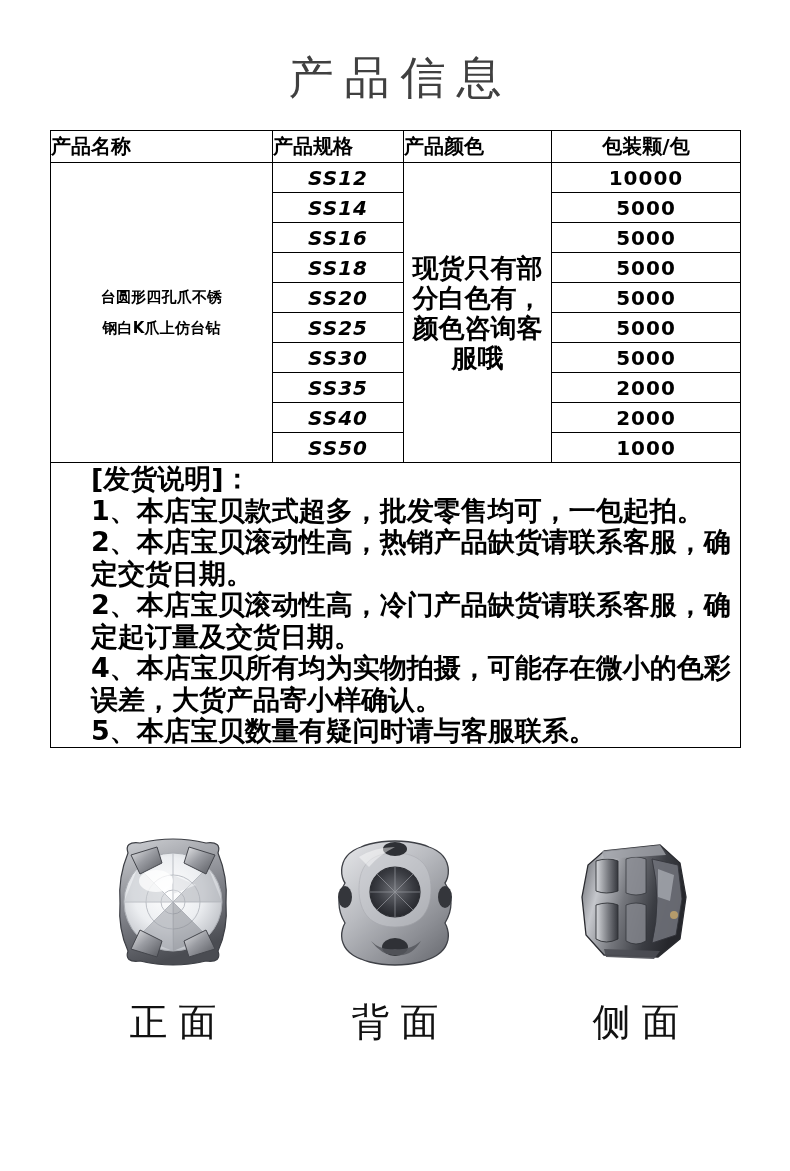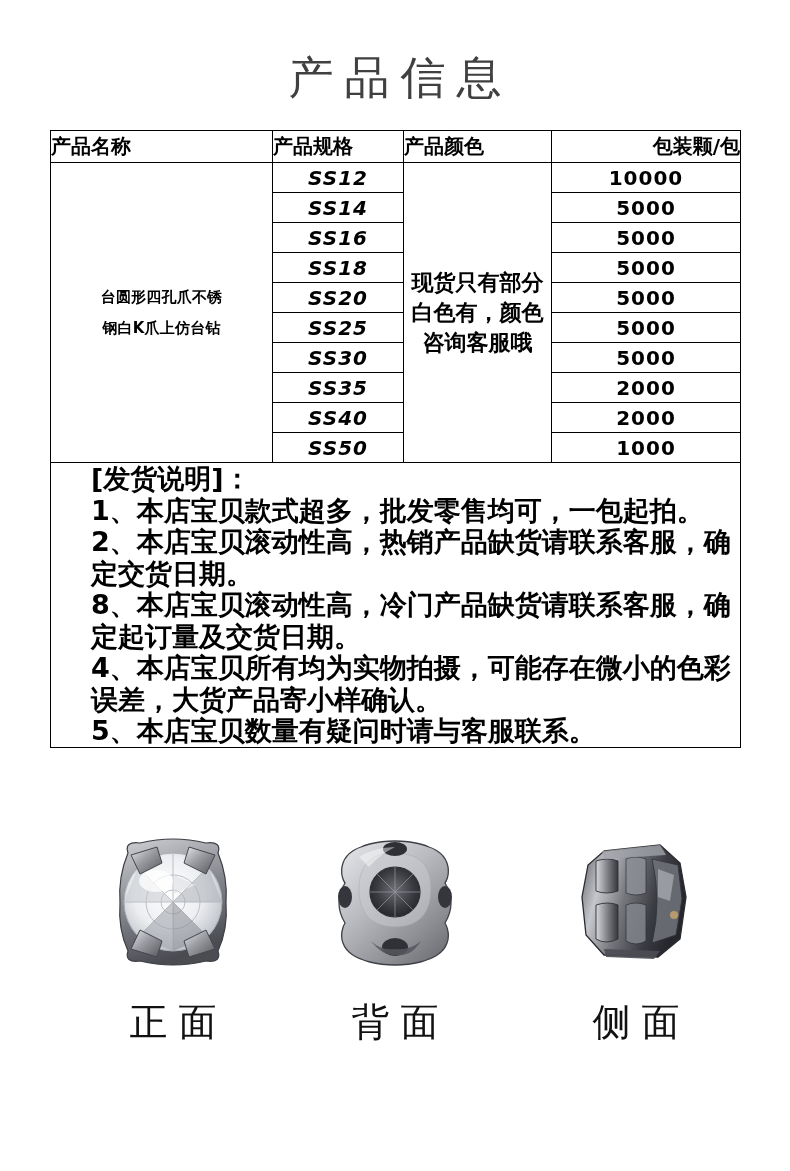--- a/index.html
+++ b/index.html
@@ -59,35 +59,35 @@
 
   th.hdr {
     height: 31px;
     font-size: 20px;
     text-align: left;
     padding-left: 5px;
     vertical-align: middle;
     letter-spacing: 0px;
   }
   th.hdr.center {
-    text-align: right;
+    text-align: center;
     padding-left: 0;
   }
 
   td.name-cell {
     text-align: center;
     vertical-align: middle;
     font-size: 15px;
     line-height: 31px;
     letter-spacing: 0.2px;
   }
   td.color-cell {
     text-align: center;
     vertical-align: middle;
-    font-size: 22px;
+    font-size: 26px;
     line-height: 30px;
   }
   td.spec-cell {
     height: 29px;
     text-align: center;
     vertical-align: middle;
     font-size: 20px;
     font-family: "DejaVu Serif", "Liberation Serif", serif;
     letter-spacing: 1px;
     font-style: italic;
@@ -217,21 +217,21 @@
       <tr>
         <td class="spec-cell">SS50</td>
         <td class="qty-cell">1000</td>
       </tr>
 
       <tr>
         <td class="notes-cell" colspan="4">
           <div class="notes-line">[发货说明]：</div>
           <div class="notes-line">1、本店宝贝款式超多，批发零售均可，一包起拍。</div>
           <div class="notes-line">2、本店宝贝滚动性高，热销产品缺货请联系客服，确定交货日期。</div>
-          <div class="notes-line">8、本店宝贝滚动性高，冷门产品缺货请联系客服，确定起订量及交货日期。</div>
+          <div class="notes-line">2、本店宝贝滚动性高，冷门产品缺货请联系客服，确定起订量及交货日期。</div>
           <div class="notes-line">4、本店宝贝所有均为实物拍摄，可能存在微小的色彩误差，大货产品寄小样确认。</div>
           <div class="notes-line">5、本店宝贝数量有疑问时请与客服联系。</div>
         </td>
       </tr>
     </tbody>
   </table>
 </div>
 
 <div class="photos">
 

